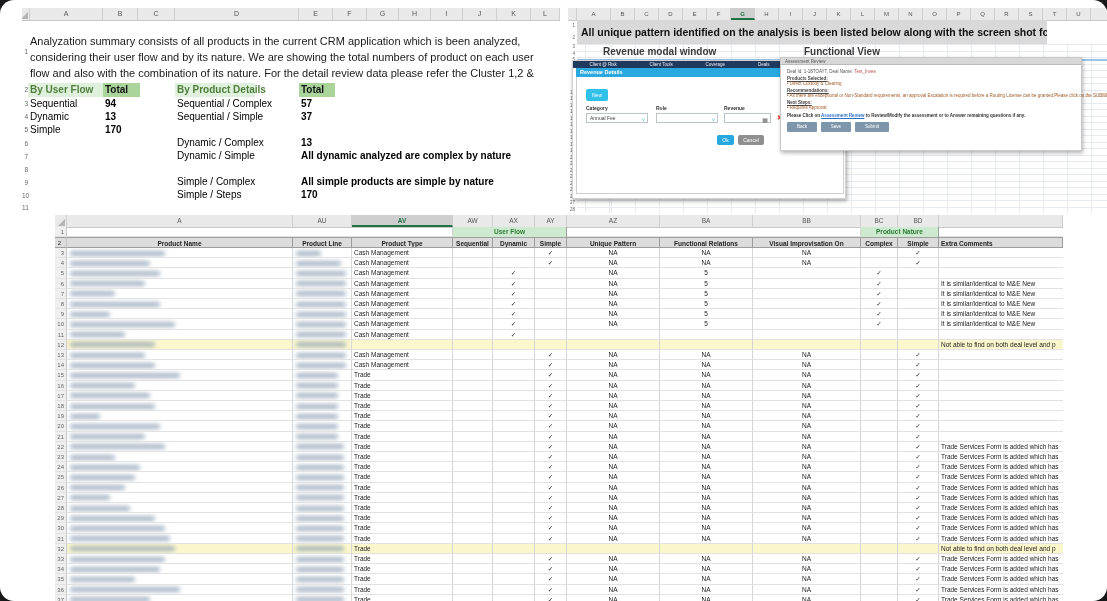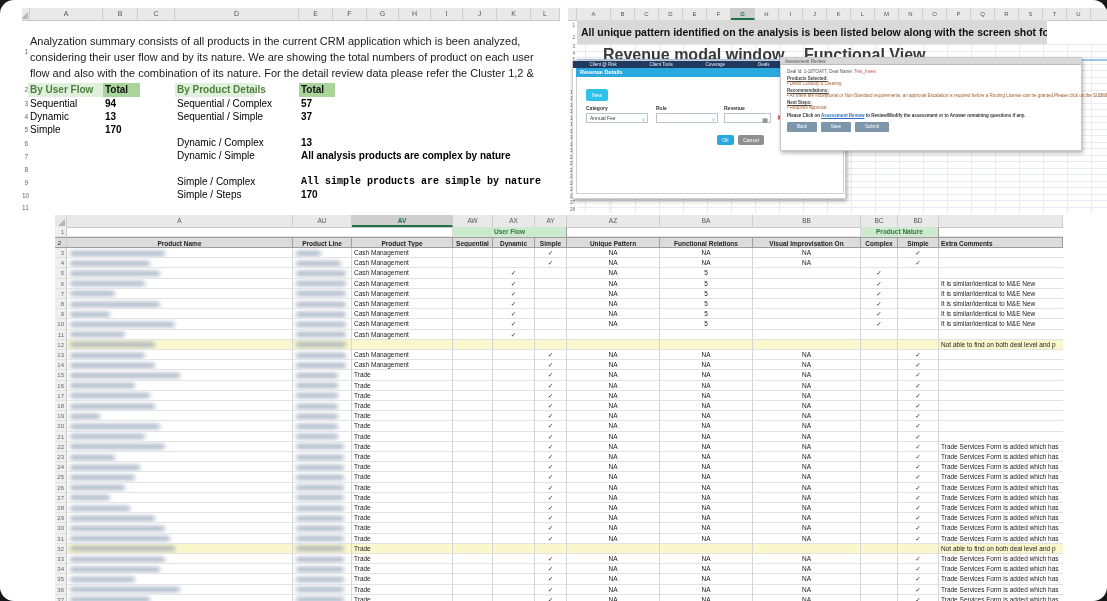--- a/index.html
+++ b/index.html
@@ -21,21 +21,21 @@
   .green-label{background:#dff0dc;color:#4e7e3a;font-weight:bold;}
   .green-total{background:#a9d59b;color:#111;font-weight:bold;}
   
   #panel-tr{left:568px;top:8px;width:539px;height:205px;background:#fff;overflow:hidden;}
   #tr-grid{left:9px;top:36px;width:530px;height:169px;
     background-image:repeating-linear-gradient(to right,#e7eaee 0,#e7eaee 1px,transparent 1px,transparent 24px),
                      repeating-linear-gradient(to bottom,#e7eaee 0,#e7eaee 1px,transparent 1px,transparent 6.5px);
     background-position:34px 0,0 0;}
   #tr-letters{left:0;top:0;width:539px;height:12px;font-size:6px;line-height:12px;}
   #tr-banner{left:9px;top:12px;width:470px;height:24px;background:#d9d9d9;font-size:10.5px;font-weight:bold;color:#111;line-height:24px;padding-left:4px;white-space:nowrap;overflow:hidden;box-sizing:border-box;}
-  .tr-seclabel{position:absolute;top:38px;font-size:16px;font-weight:bold;color:#3a3a3a;white-space:nowrap;padding-left:24px;}
+  .tr-seclabel{position:absolute;top:38px;font-size:10px;font-weight:bold;color:#3a3a3a;white-space:nowrap;padding-left:24px;}
   #tr-blueline{left:9px;top:50.5px;width:530px;height:2.5px;background:#9dc3e6;}
   
   #shot-modal{left:4px;top:52px;width:272px;height:137px;background:#fff;box-shadow:1px 2px 4px rgba(0,0,0,.35);border:1px solid #d0d0d0;}
   #modal-tabs{position:absolute;left:0;top:0;width:272px;height:7px;background:#20395f;display:flex;align-items:center;justify-content:space-around;}
   .modal-tab{color:#e8edf5;font-size:4.5px;white-space:nowrap;}
   #modal-title{position:absolute;left:3px;top:7px;width:266px;height:9px;background:#29a9e0;color:#fff;font-size:5.5px;font-weight:bold;line-height:9px;padding-left:4px;box-sizing:border-box;}
   #modal-close{position:absolute;right:3px;top:0;color:#fff;font-size:6px;font-weight:bold;line-height:9px;}
   #modal-body{position:absolute;left:3px;top:16px;width:266px;height:116px;background:#fff;border:1px solid #cfcfcf;border-top:none;}
   #btn-new{position:absolute;left:9px;top:12px;width:22px;height:12px;background:#2fc1e8;border-radius:2px;color:#fff;font-size:5px;text-align:center;line-height:12px;}
   .modal-label{position:absolute;top:28px;font-size:5px;font-weight:bold;color:#333;}
@@ -119,23 +119,23 @@
     <div id="tl-pn">
         <div class="tl-cell green-label" style="left: 153px; top: 75px; width: 78px; height: 14px; line-height: 14px; padding-left: 2px;">By Product  Details</div>
         <div class="tl-cell green-total" style="left: 277px; top: 75px; width: 34px; height: 14px; line-height: 14px; padding-left: 2px;">Total</div>
         <div class="tl-cell" style="left: 155px; top: 89px;">Sequential / Complex</div>
         <div class="tl-cell tl-h" style="left: 279px; top: 89px;">57</div>
         <div class="tl-cell" style="left: 155px; top: 102px;">Sequential / Simple</div>
         <div class="tl-cell tl-h" style="left: 279px; top: 102px;">37</div>
         <div class="tl-cell" style="left: 155px; top: 128px;">Dynamic / Complex</div>
         <div class="tl-cell tl-h" style="left: 279px; top: 128px;">13</div>
         <div class="tl-cell" style="left: 155px; top: 141px;">Dynamic / Simple</div>
-        <div class="tl-cell tl-h" style="left: 279px; top: 141px;">All analysis products are complex by nature</div>
+        <div class="tl-cell tl-h" style="left: 279px; top: 141px;">All dynamic analyzed are complex by nature</div>
         <div class="tl-cell" style="left: 155px; top: 167px;">Simple / Complex</div>
-        <div class="tl-cell tl-h" style="left: 279px; top: 167px; font-family: Liberation Mono, monospace;">All simple products are simple by nature</div>
+        <div class="tl-cell tl-h" style="left: 279px; top: 167px;">All simple products are simple by nature</div>
         <div class="tl-cell" style="left: 155px; top: 180px;">Simple / Steps</div>
         <div class="tl-cell tl-h" style="left: 279px; top: 180px;">170</div>
       </div>
   </section>
 
   <section class="panel" id="panel-tr">
     <div class="abs" id="tr-grid"></div>
     <div class="colband abs" id="tr-letters">
         <div class="colcell" style="width: 9px;"></div>
         <div class="colcell" style="width: 34px;">A</div>

